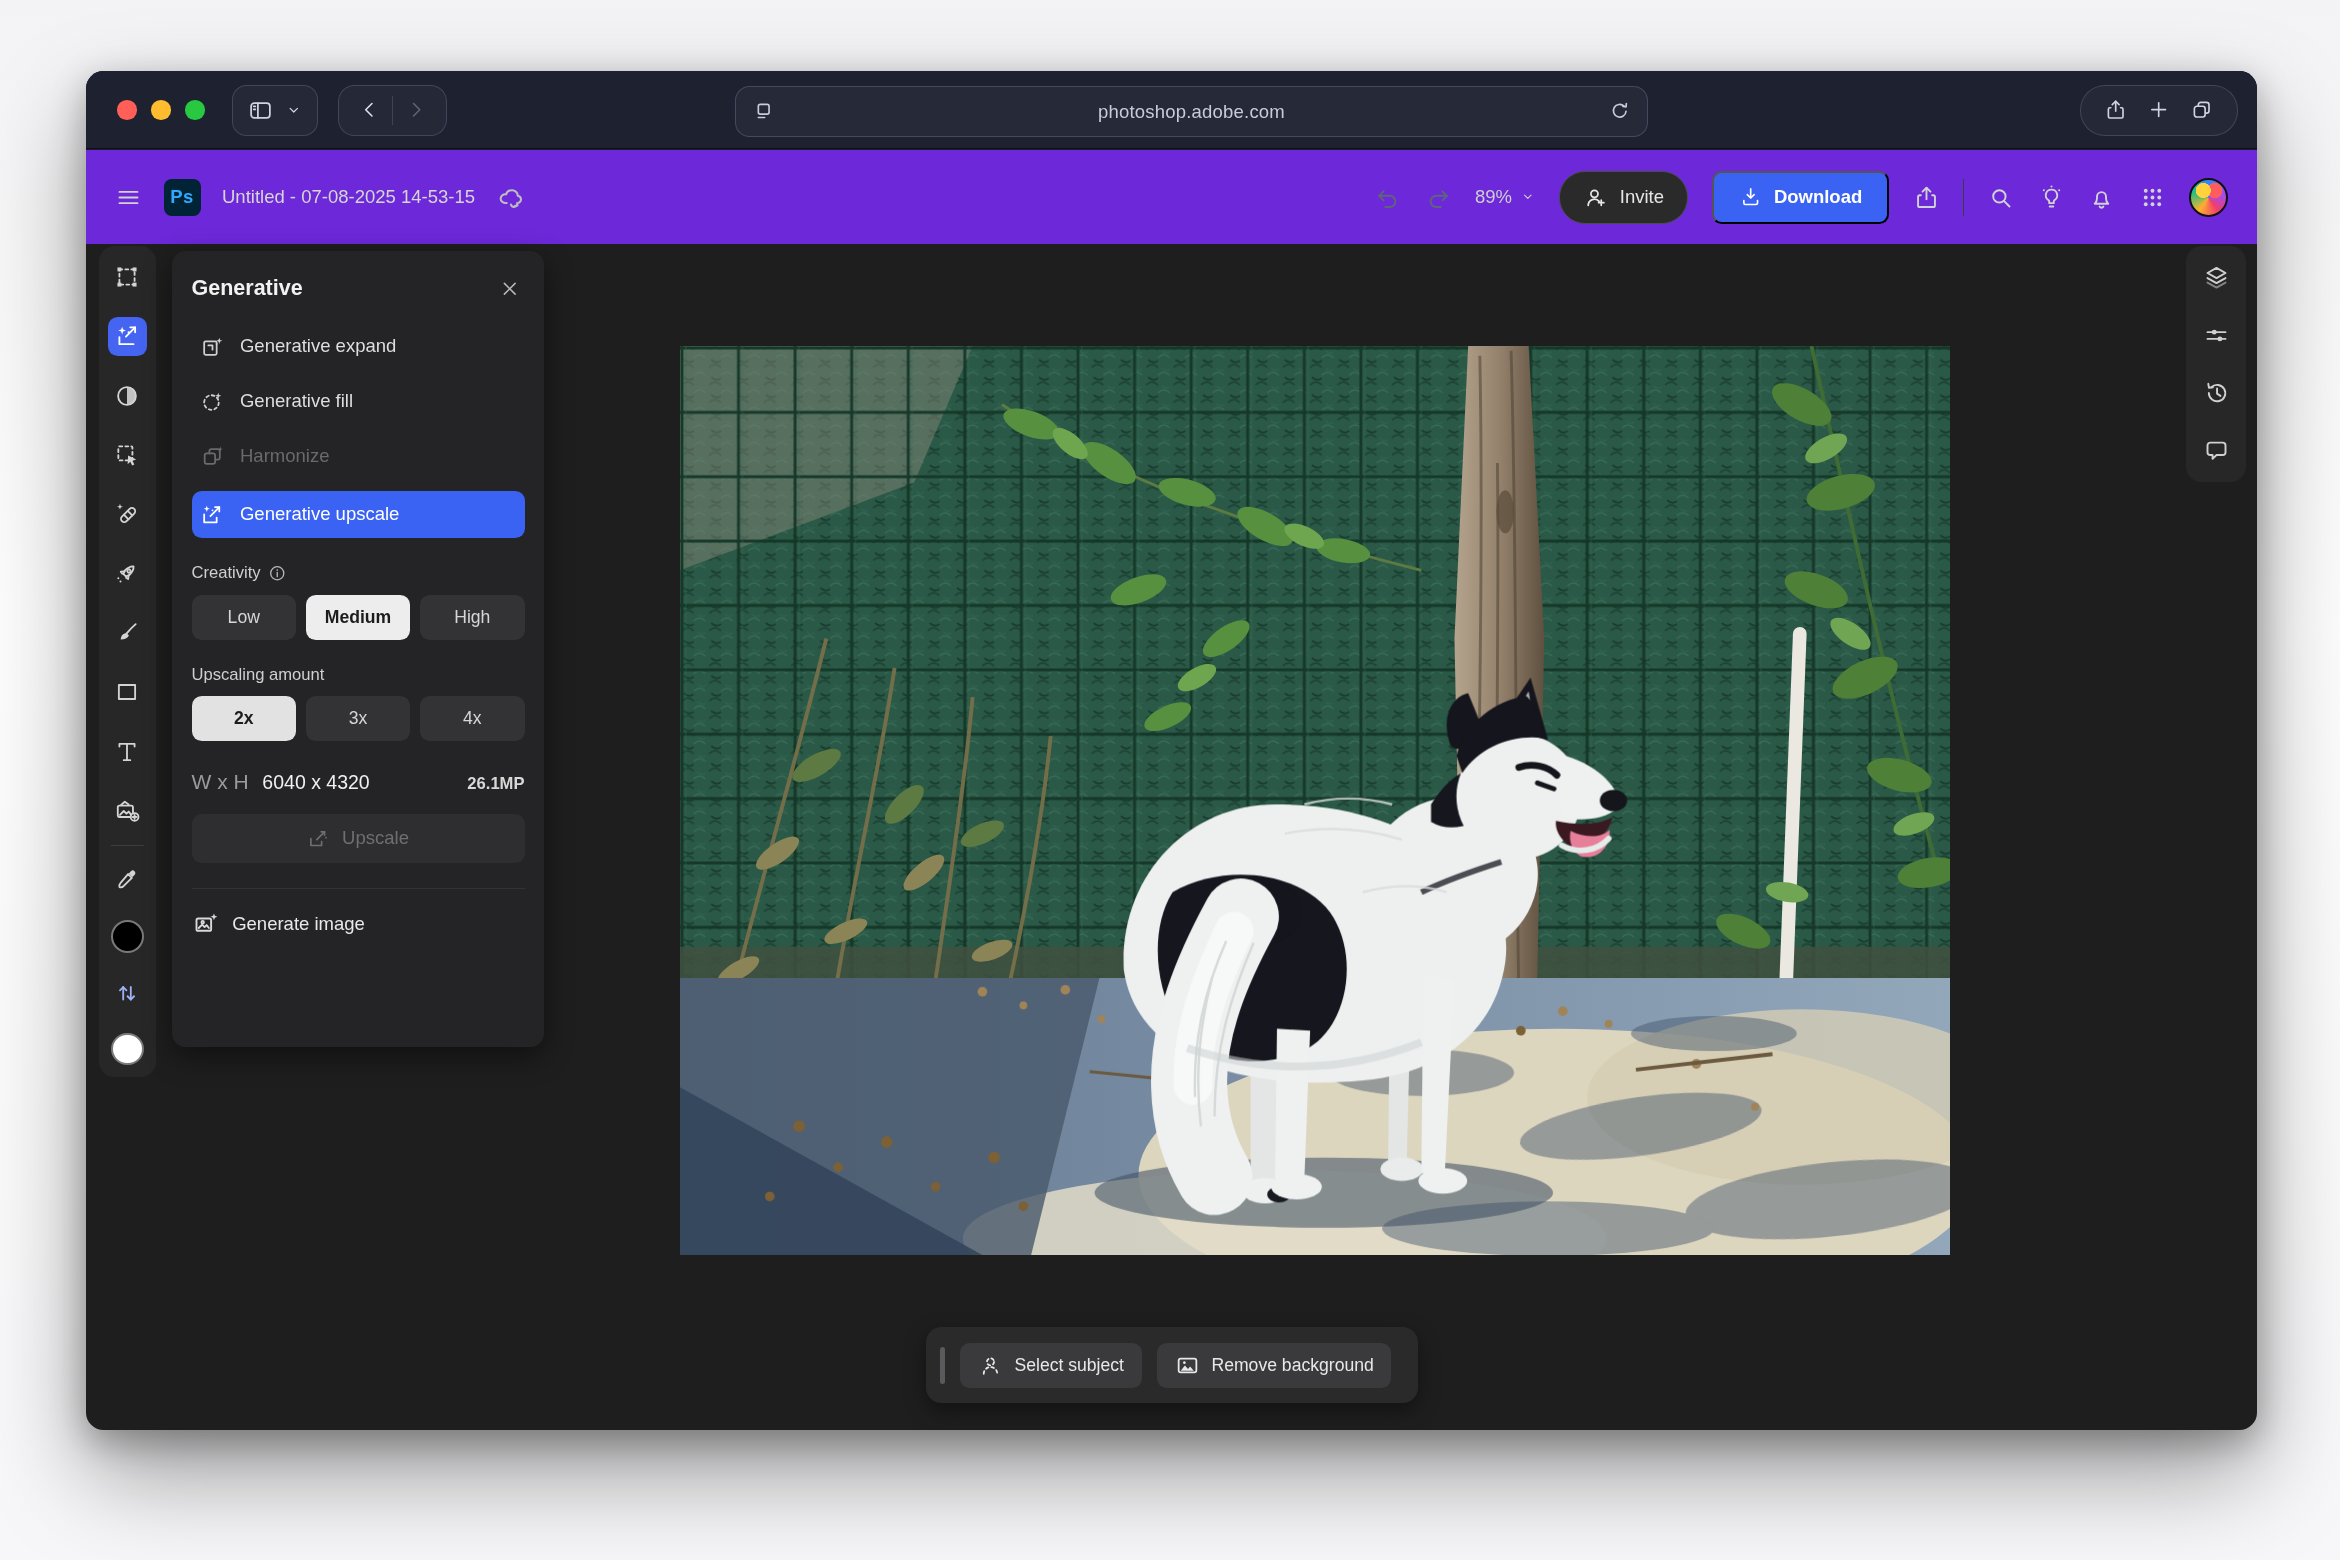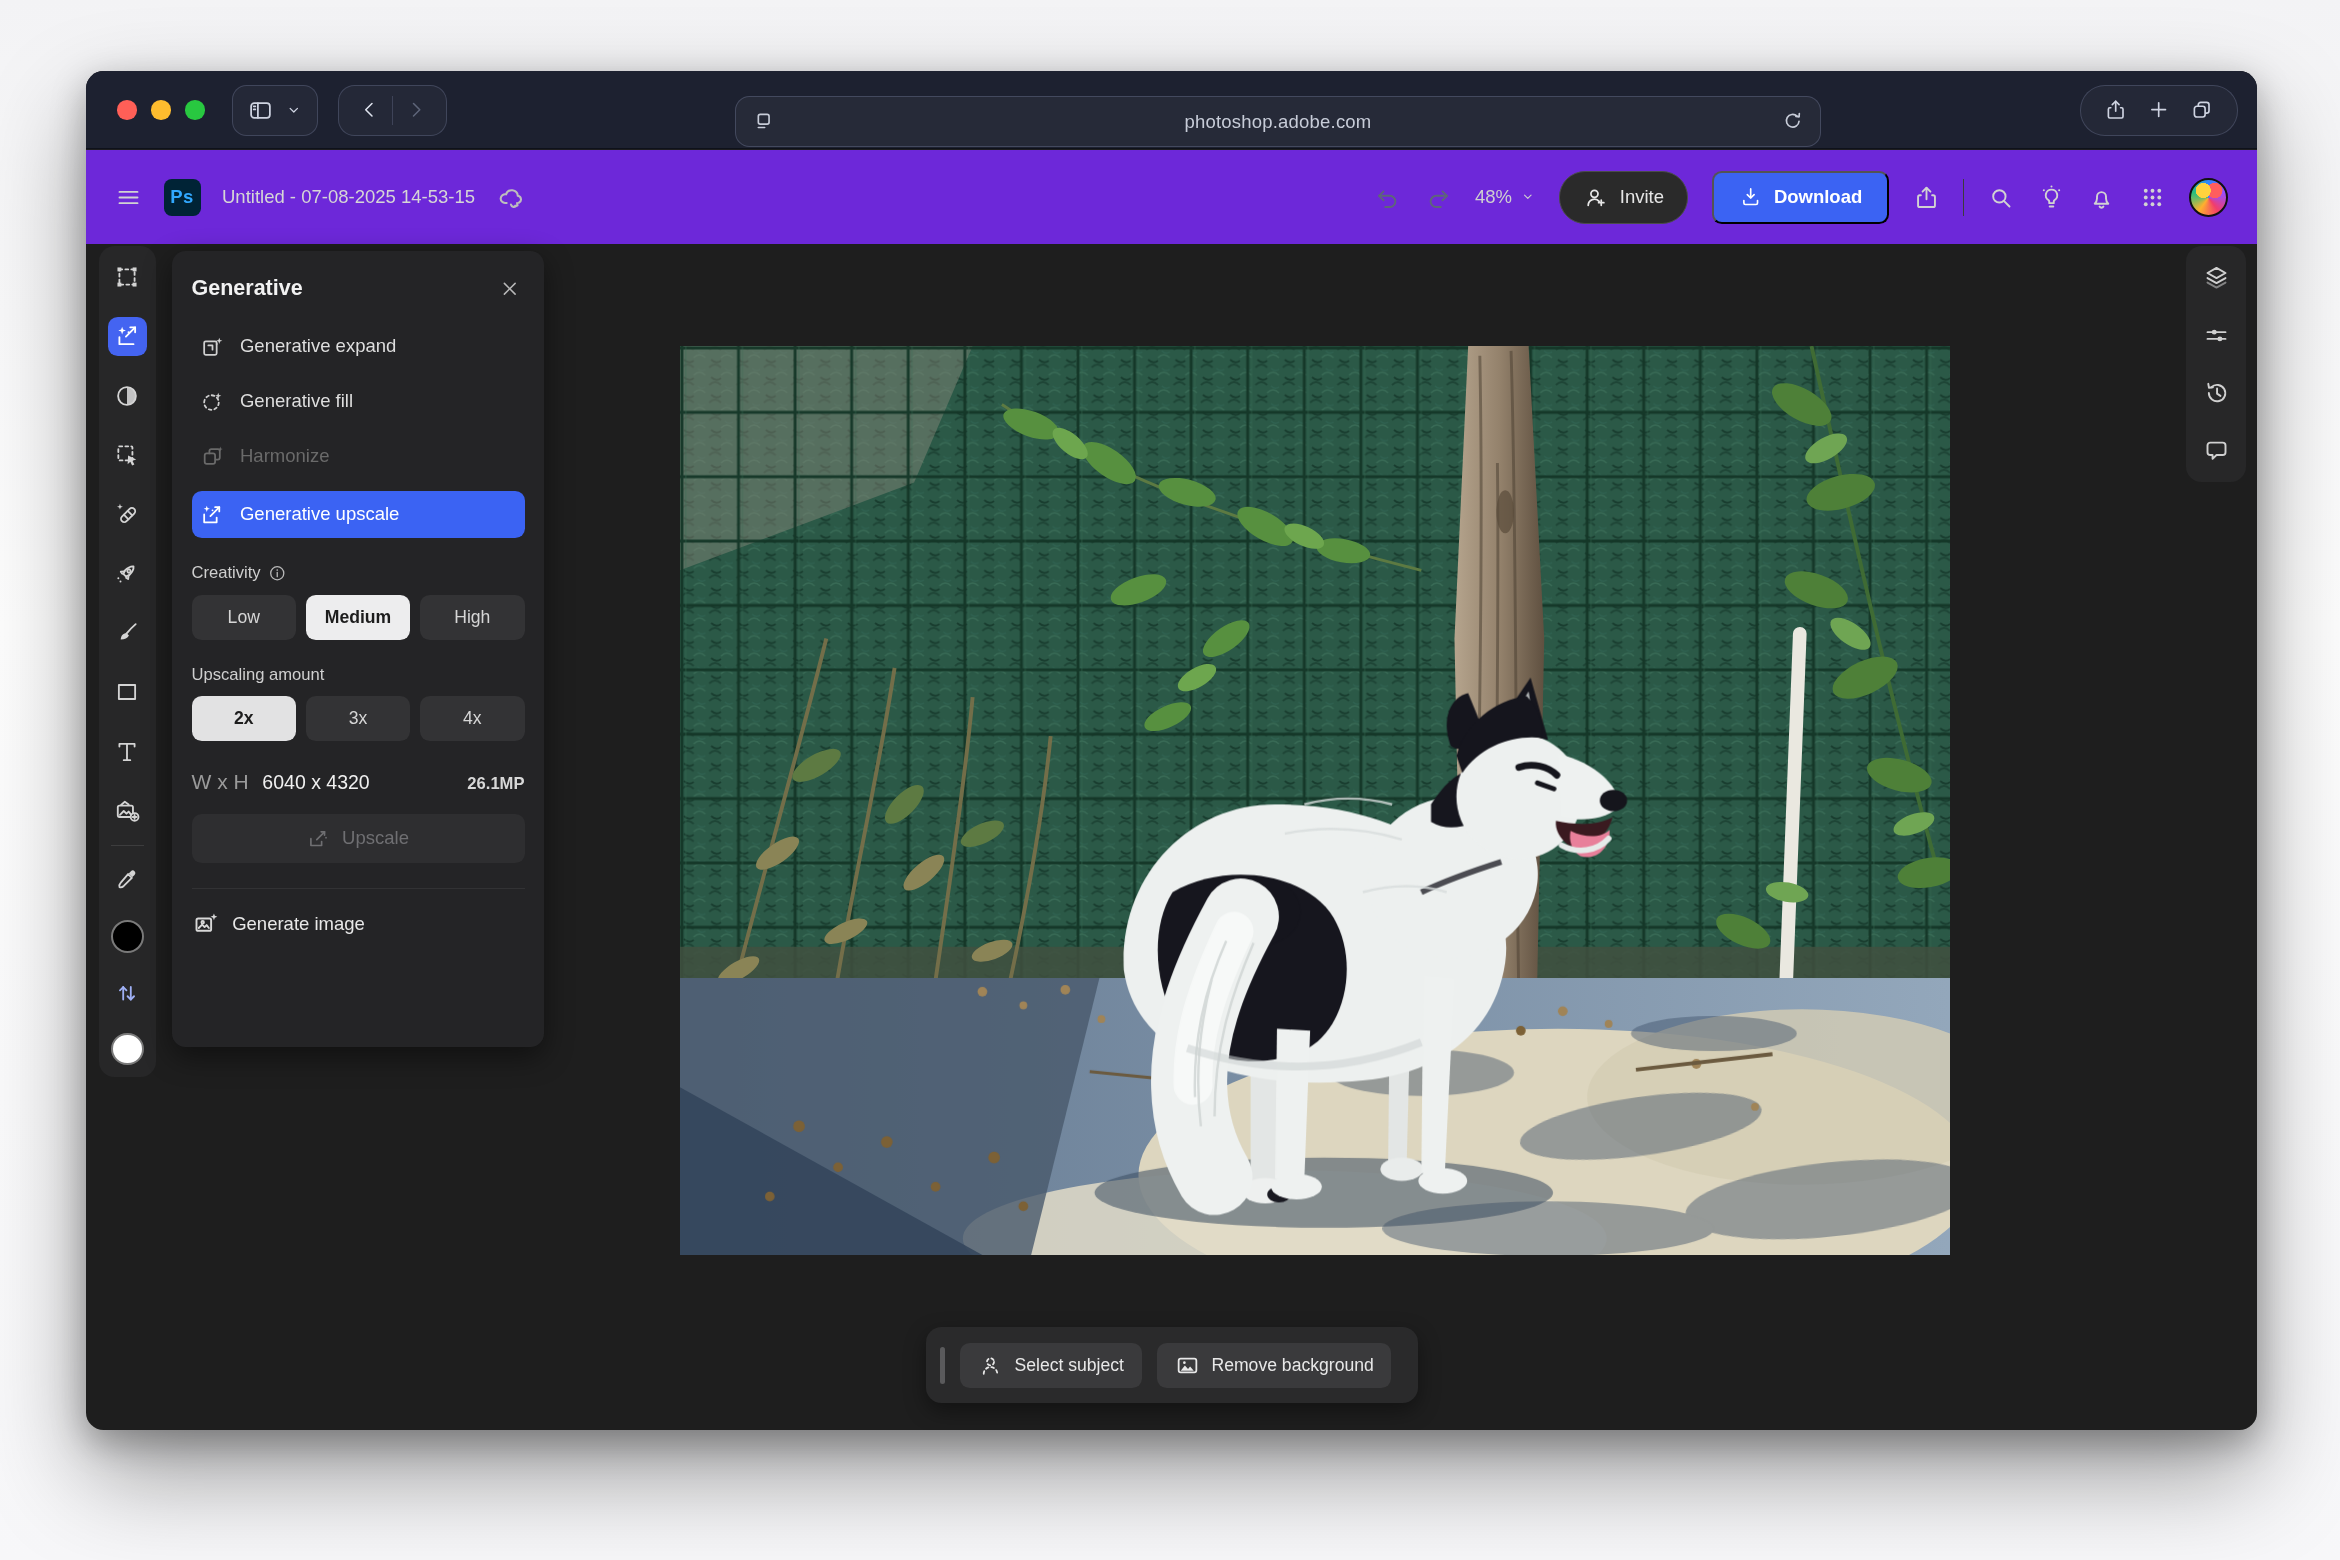--- a/index.html
+++ b/index.html
@@ -26,21 +26,21 @@
     position:absolute; top:13.7px; height:51px;
     background:rgba(255,255,255,.035);
     border:1px solid rgba(130,140,175,.30);
     border-radius:14.6px; display:flex; align-items:center; justify-content:center;
     color:#cfd4e2; gap:11.7px;
   }
   .bp-sidebar { left:146px; width:86px; }
   .bp-nav { left:252px; width:109px; border-radius:16.6px; }
   .bp-nav .sep { width:1px; height:29px; background:rgba(130,140,175,.28); }
   .urlbar {
-    position:absolute; left:649px; top:25px; width:1086px; height:51px;
+    position:absolute; left:649px; top:15px; width:913px; height:51px;
     background:rgba(255,255,255,.045); border:1px solid rgba(130,140,175,.32);
     border-radius:14.6px; display:flex; align-items:center; padding:0 15.6px; color:#c7ccd8;
   }
   .urlbar .domain { flex:1; text-align:center; font-size:18.5px; letter-spacing:0.2px; }
   .bp-extra { right:19.5px; width:158px; border-radius:25px; gap:19.5px; }
   .dim { color:#5e6579; }
   
   .app-header {
     position:absolute; left:0; top:79px; width:100%; height:94px;
     display:flex; align-items:center; padding:5px 29px; gap:21.5px; background:#6d28d9;
@@ -250,21 +250,21 @@
             <path d="M4.5 10.5 H14 a5 5 0 0 1 0 10 H10"></path>
           </svg>
       </span>
       <span class="dim">
         <svg class="ic" width="27" height="27" viewBox="0 0 24 24">
             <path d="M15.5 6.5 L19.5 10.5 L15.5 14.5"></path>
             <path d="M19.5 10.5 H10 a5 5 0 0 0 0 10 H14"></path>
           </svg>
       </span>
       <div class="zoom-ctl">
-        <span>48%</span>
+        <span>89%</span>
         <span>
           <svg class="ic" width="15.6" height="15.6" viewBox="0 0 24 24" stroke-width="2.4">
               <path d="M7 9.5 l5 5 5-5"></path>
             </svg>
         </span>
       </div>
       <button class="invite-btn">
         <span>
           <svg class="ic" width="25" height="25" viewBox="0 0 24 24">
               <circle cx="11" cy="8.5" r="3.4"></circle>

